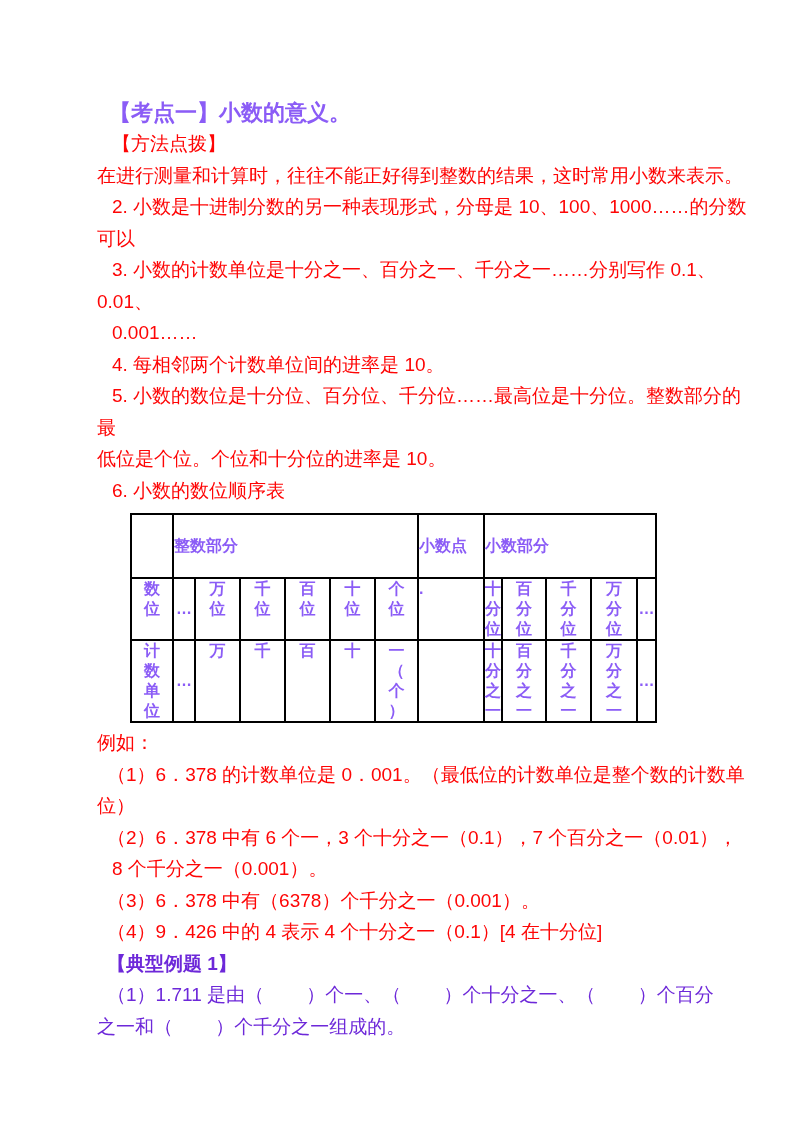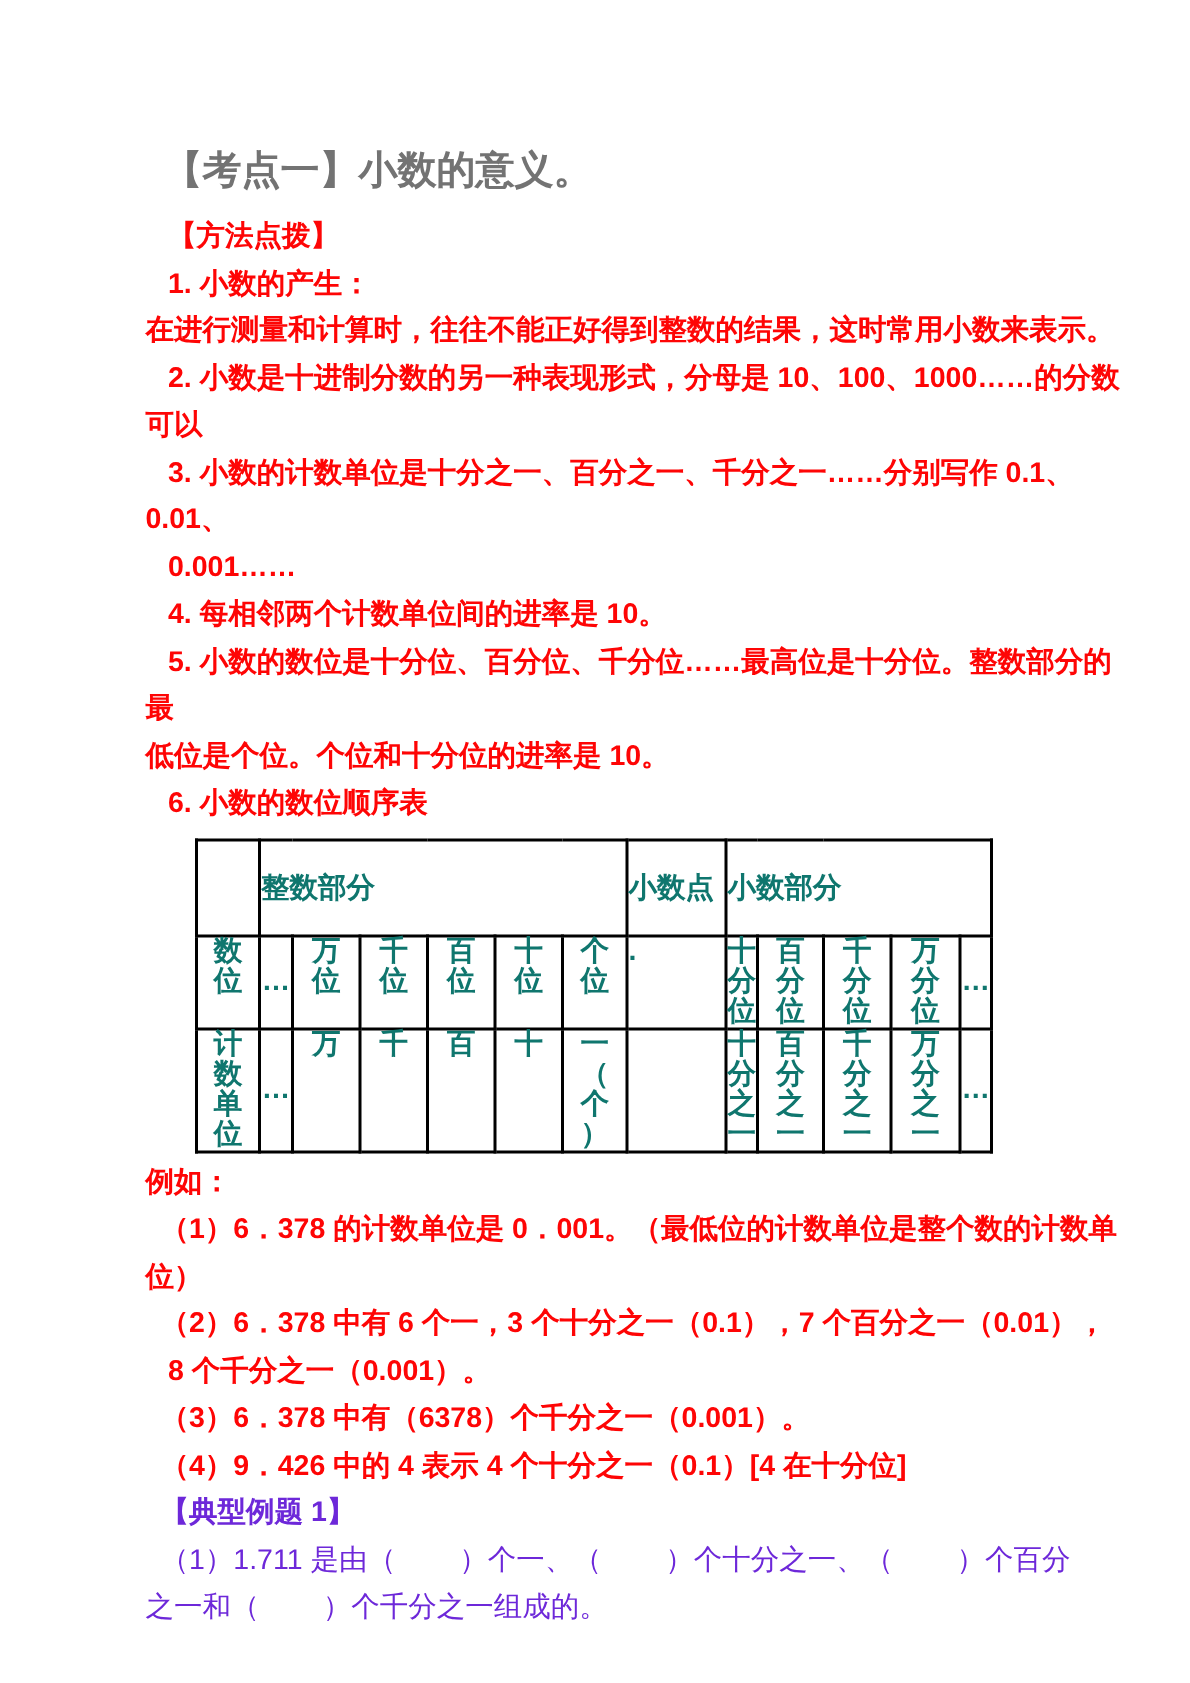--- a/index.html
+++ b/index.html
@@ -5,46 +5,46 @@
   html, body { margin: 0; padding: 0; }
   body {
     width: 793px; height: 1122px;
     background: #ffffff;
     font-family: "Liberation Sans", sans-serif;
     overflow: hidden;
   }
   .page { padding: 98px 40px 0 97px; }
 
   .title {
-    margin: 0 0 14px 12px;
-    font-size: 26px; line-height: 30px;
+    margin: 0 0 0 12px;
+    font-size: 22px; line-height: 30px;
     font-weight: 700;
-    color: #737373;
+    color: #8b5cf6;
   }
 
   .ln {
     margin: 0;
     font-size: 19px;
     line-height: 31.5px;
     white-space: pre-wrap;
     color: #1a1a1a;
   }
-  .red { color: #FE0505; font-weight: 700; }
+  .red { color: #FE0505; font-weight: 400; }
   .blk { color: #6d28d9; font-weight: 400; }
   .bold { font-weight: 700; }
   .i1 { text-indent: 15px; }
   .i2 { text-indent: 10px; }
 
   table.pv {
     border-collapse: collapse;
     table-layout: fixed;
     margin: 7px 0 4px 33px;
-    color: #0f766e;
+    color: #8b5cf6;
     font-weight: 700;
-    font-size: 19px;
+    font-size: 16px;
   }
   table.pv td {
     border: 2px solid #000000;
     padding: 0;
     overflow: visible;
   }
   tr.r1 { height: 64px; }
   tr.r2 { height: 59px; }
   tr.r3 { height: 77px; }
   td.h  { text-align: left; vertical-align: middle; padding-left: 5px; }
@@ -55,21 +55,20 @@
           padding-left: 6px; padding-top: 10px; line-height: 20px; }
 </style>
 </head>
 <body>
 
 <div class="page">
 
   <h1 class="title">【考点一】小数的意义。</h1>
 
   <p class="ln red i1">【方法点拨】</p>
-  <p class="ln red i1">1. 小数的产生：</p>
   <p class="ln red">在进行测量和计算时，往往不能正好得到整数的结果，这时常用小数来表示。</p>
   <p class="ln red i1">2. 小数是十进制分数的另一种表现形式，分母是 10、100、1000……的分数可以</p>
   <p class="ln red i1">3. 小数的计数单位是十分之一、百分之一、千分之一……分别写作 0.1、0.01、</p>
   <p class="ln red i1">0.001……</p>
   <p class="ln red i1">4. 每相邻两个计数单位间的进率是 10。</p>
   <p class="ln red i1">5. 小数的数位是十分位、百分位、千分位……最高位是十分位。整数部分的最</p>
   <p class="ln red">低位是个位。个位和十分位的进率是 10。</p>
   <p class="ln red i1">6. 小数的数位顺序表</p>
 
   <table class="pv">

